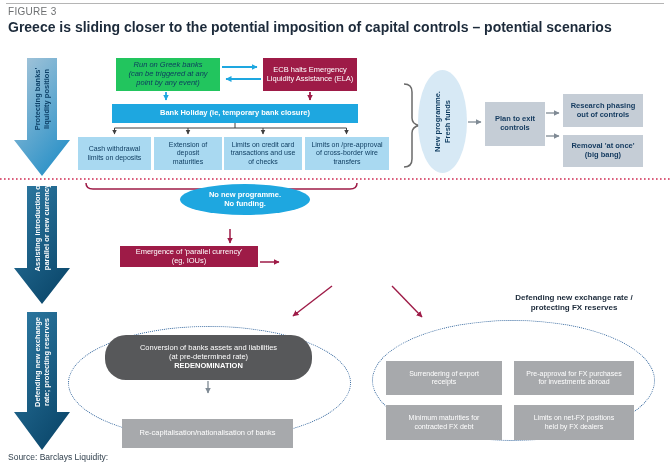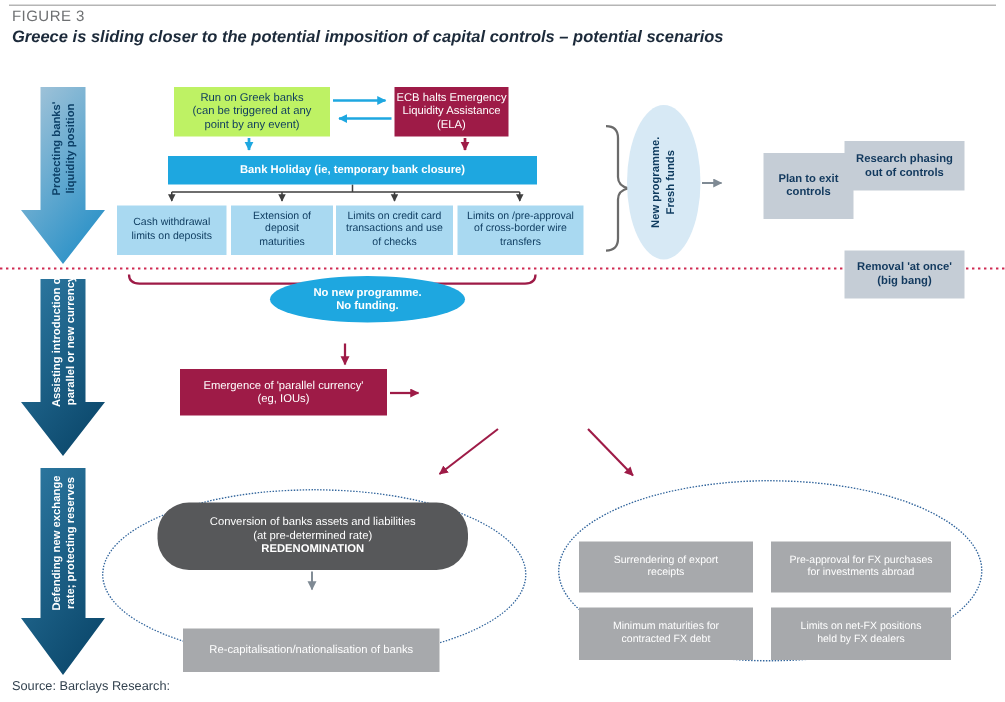--- a/index.html
+++ b/index.html
@@ -7,36 +7,36 @@
     position:relative;width:670px;height:468px;background:#ffffff;
     font-family:"Liberation Sans", sans-serif;overflow:hidden;
   }
   #connectors{position:absolute;left:0;top:0;width:670px;height:468px;}
   .abs{position:absolute;box-sizing:border-box;}
   .box{
     position:absolute;box-sizing:border-box;display:flex;align-items:center;justify-content:center;
     text-align:center;white-space:pre-line;line-height:1.18;font-size:7.5px;
   }
   .blue{background:#1ea7e0;color:#ffffff;}
-  .blue-navy{background:#bef264;color:#0c3a5e;}
+  .blue-navy{background:#22c55e;color:#0c3a5e;font-style:italic;}
   .lightblue{background:#a9d9f1;color:#0c3a5e;font-size:7px;}
   .maroon{background:#9e1b47;color:#ffffff;}
   .panel{background:#c5cdd6;color:#12395e;font-weight:bold;}
   .darkbox{background:#57585a;color:#ffffff;flex-direction:column;}
   .graybox{background:#a7a9ac;color:#ffffff;margin-top:23px;}
   .fxbox{font-size:7px;}
   .vlabel{
     position:absolute;transform:rotate(-90deg);text-align:center;white-space:pre-line;
     font-weight:bold;font-size:7.5px;line-height:1.25;display:flex;align-items:center;justify-content:center;
   }
   .dot-ellipse{position:absolute;border:1.5px dotted #33669d;border-radius:50%;}
   .heading{position:absolute;font-weight:bold;font-size:8px;color:#1c2a3a;white-space:pre-line;line-height:1.3;}
   .ellipse{border-radius:50%;}
   .figlabel{position:absolute;font-size:10px;color:#6e7072;letter-spacing:.3px;}
-  .title{position:absolute;font-size:11px;font-weight:bold;color:#1c2a3a;font-style:italic;}
+  .title{position:absolute;font-size:14px;font-weight:bold;color:#1c2a3a;}
   .source{position:absolute;font-size:8.5px;color:#33424f;}
   .conv-emphasis{font-weight:bold;}
 </style>
 </head>
 <body>
 
 <div id="figure">
 
   <svg id="connectors" viewBox="0 0 670 468">
     <defs>
@@ -103,64 +103,66 @@
   <div class="vlabel" style="left:-13px;top:88px;width:110px;height:22px;color:#0d4067;">Protecting banks'
 liquidity position</div>
   <div class="vlabel" style="left:-13px;top:216px;width:110px;height:22px;color:#ffffff;">Assisting introduction of
 parallel or new currency</div>
   <div class="vlabel" style="left:-13px;top:351px;width:110px;height:22px;color:#ffffff;">Defending new exchange
 rate; protecting reserves</div>
 
   <div class="box blue-navy" style="left:116px;top:58px;width:104px;height:33px;">Run on Greek banks
 (can be triggered at any
 point by any event)</div>
-  <div class="box maroon" style="left:263px;top:58px;width:76px;height:33px;">ECB halts Emergency
+  <div class="box maroon" style="left:263px;top:58px;width:94px;height:33px;">ECB halts Emergency
 Liquidity Assistance (ELA)</div>
   <div class="box blue" style="left:112px;top:104px;width:246px;height:19px;font-weight:bold;">Bank Holiday (ie, temporary bank closure)</div>
 
   <div class="box lightblue" style="left:78px;top:137px;width:73px;height:33px;">Cash withdrawal
 limits on deposits</div>
   <div class="box lightblue" style="left:154px;top:137px;width:68px;height:33px;">Extension of
 deposit
 maturities</div>
   <div class="box lightblue" style="left:224px;top:137px;width:78px;height:33px;">Limits on credit card
 transactions and use
 of checks</div>
   <div class="box lightblue" style="left:305px;top:137px;width:84px;height:33px;">Limits on /pre-approval
 of cross-border wire
 transfers</div>
 
   <div class="abs ellipse" style="left:418px;top:70px;width:49px;height:103px;background:#d7e9f5;"></div>
   <div class="vlabel" style="left:390px;top:111px;width:104px;height:21px;color:#0d3a5e;">New programme.
 Fresh funds</div>
-  <div class="box panel" style="left:485px;top:102px;width:60px;height:44px;margin-left:24px;">Plan to exit
+  <div class="box panel" style="left:485px;top:102px;width:60px;height:44px;">Plan to exit
 controls</div>
   <div class="box panel" style="left:563px;top:94px;width:80px;height:33px;">Research phasing
 out of controls</div>
-  <div class="box panel" style="left:563px;top:135px;width:80px;height:32px;margin-top:32px;">Removal 'at once'
+  <div class="box panel" style="left:563px;top:135px;width:80px;height:32px;">Removal 'at once'
 (big bang)</div>
 
   <div class="box blue ellipse" style="left:180px;top:184px;width:130px;height:31px;font-weight:bold;">No new programme.
 No funding.</div>
-  <div class="box maroon" style="left:120px;top:246px;width:138px;height:31px;">Emergence of 'parallel currency'
+  <div class="box maroon" style="left:120px;top:246px;width:138px;height:21px;">Emergence of 'parallel currency'
 (eg, IOUs)</div>
 
   <div class="dot-ellipse" style="left:68px;top:326px;width:281px;height:112px;"></div>
   <div class="box darkbox" style="left:105px;top:335px;width:207px;height:45px;border-radius:21px;">
     <span style="white-space:pre-line;">Conversion of banks assets and liabilities
 (at pre-determined rate)</span>
     <span class="conv-emphasis">REDENOMINATION</span>
   </div>
   <div class="box graybox" style="left:122px;top:396px;width:171px;height:29px;">Re-capitalisation/nationalisation of banks</div>
 
+  <div class="heading" style="left:493px;top:293px;width:162px;text-align:center;">Defending  new exchange rate /
+protecting FX reserves</div>
   <div class="dot-ellipse" style="left:372px;top:320px;width:281px;height:119px;"></div>
   <div class="box graybox fxbox" style="left:386px;top:338px;width:116px;height:34px;">Surrendering of export
 receipts</div>
   <div class="box graybox fxbox" style="left:514px;top:338px;width:120px;height:34px;">Pre-approval for FX purchases
 for investments abroad</div>
   <div class="box graybox fxbox" style="left:386px;top:382px;width:116px;height:35px;">Minimum maturities for
 contracted FX debt</div>
   <div class="box graybox fxbox" style="left:514px;top:382px;width:120px;height:35px;">Limits on net-FX positions
 held by FX dealers</div>
 
-  <div class="source" style="left:8px;top:452px;">Source:  Barclays Research:</div>
+  <div class="source" style="left:8px;top:452px;">Source:  Barclays Liquidity:</div>
 
 </div>
 
 </body></html>

